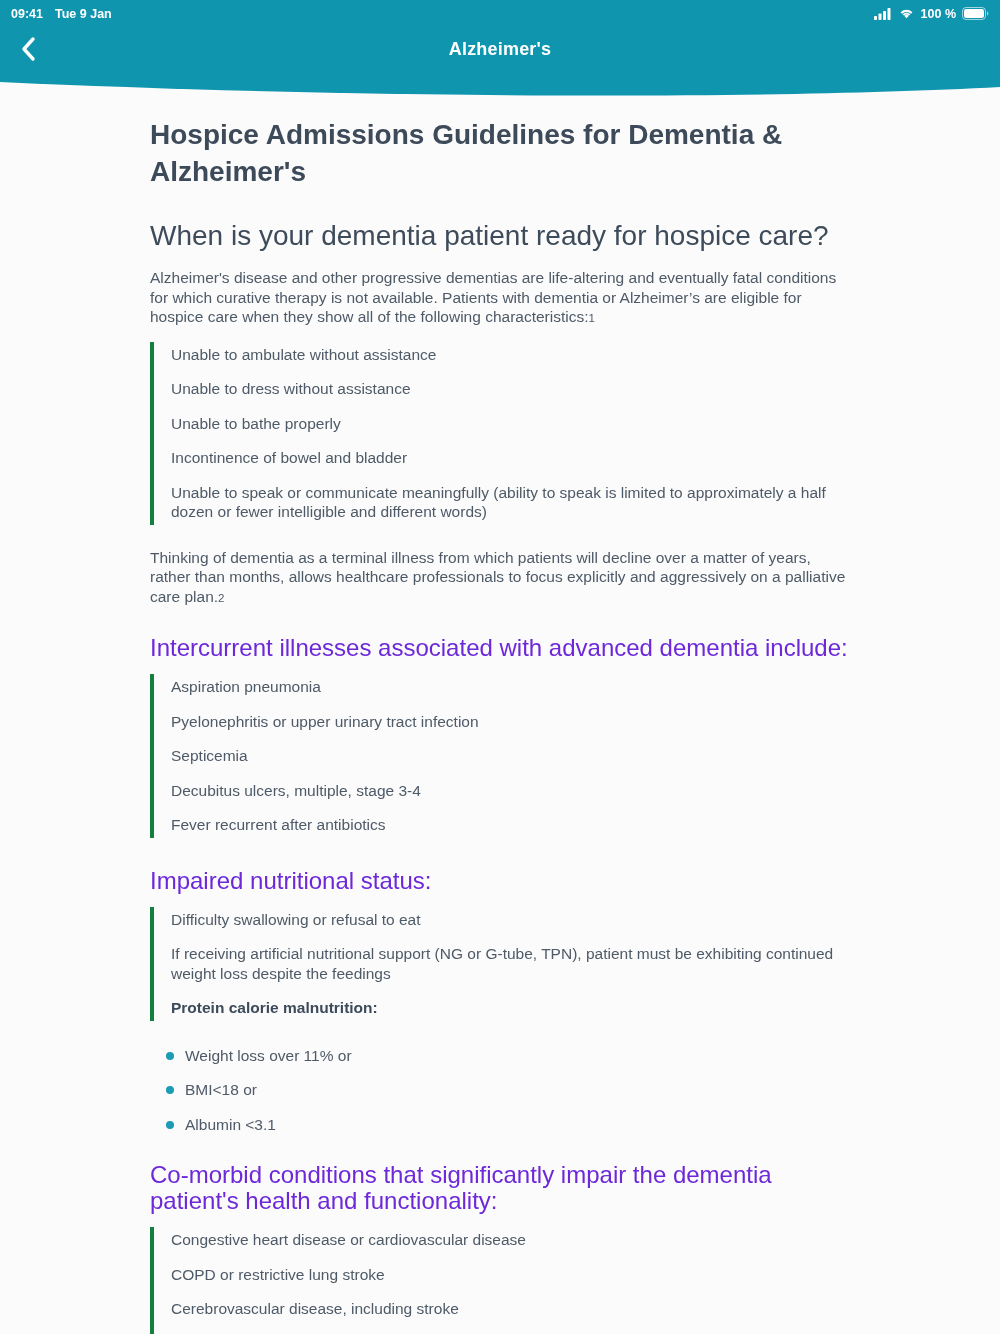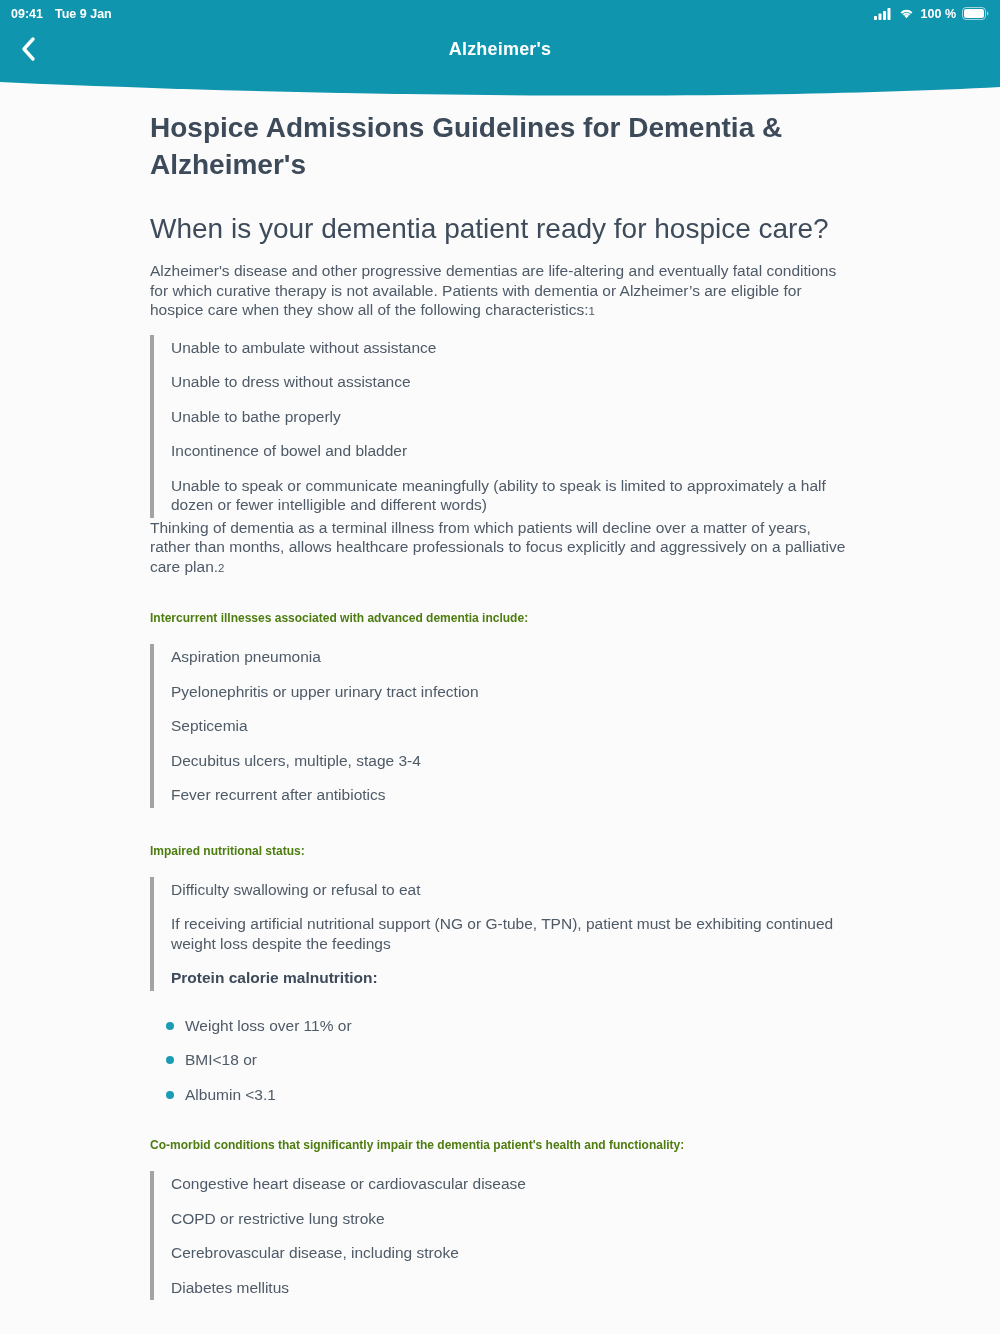--- a/index.html
+++ b/index.html
@@ -45,47 +45,47 @@
     cursor: pointer;
   }
 
   
   .content {
     position: absolute; top: 104px; left: 150px;
     width: 700px;
     z-index: 5;
   }
   h1 {
-    margin-top: 5px;
+    margin-top: 12px;
     font-size: 28px; line-height: 37px; font-weight: bold;
     color: #3d4a59;
   }
   h2 {
     margin-top: 31px;
     font-size: 28px; line-height: 30px; font-weight: 400;
     color: #3e4b5a;
   }
   h3 {
-    font-size: 12px; line-height: 26px; font-weight: bold;
-    color: #4d7c0f;
+    font-size: 24px; line-height: 26px; font-weight: normal;
+    color: #6d28d9;
   }
   .h3-illnesses { margin-top: 27px; }
   .h3-nutrition { margin-top: 30px; }
   .h3-comorbid  { margin-top: 28px; }
   p {
     font-size: 15.5px; line-height: 19.5px;
     color: #4e5a67;
   }
   .p-intro { margin-top: 17px; }
-  .p-terminal { margin-top: 0; }
+  .p-terminal { margin-top: 23px; }
   .footnote { font-size: 11.5px; }
 
   ul.barlist {
     list-style: none;
-    border-left: 4px solid #a3a3a3;
+    border-left: 4px solid #15803d;
     padding: 1px 0 1px 17px;
     margin-top: 13px;
   }
   ul.barlist li {
     font-size: 15.5px; line-height: 19.5px;
     margin: 15px 0;
   }
   ul.barlist li:first-child { margin-top: 2px; }
   ul.barlist li:last-child { margin-bottom: 2px; }
   ul.barlist li.bold-item { font-weight: bold; color: #3d4a59; }

